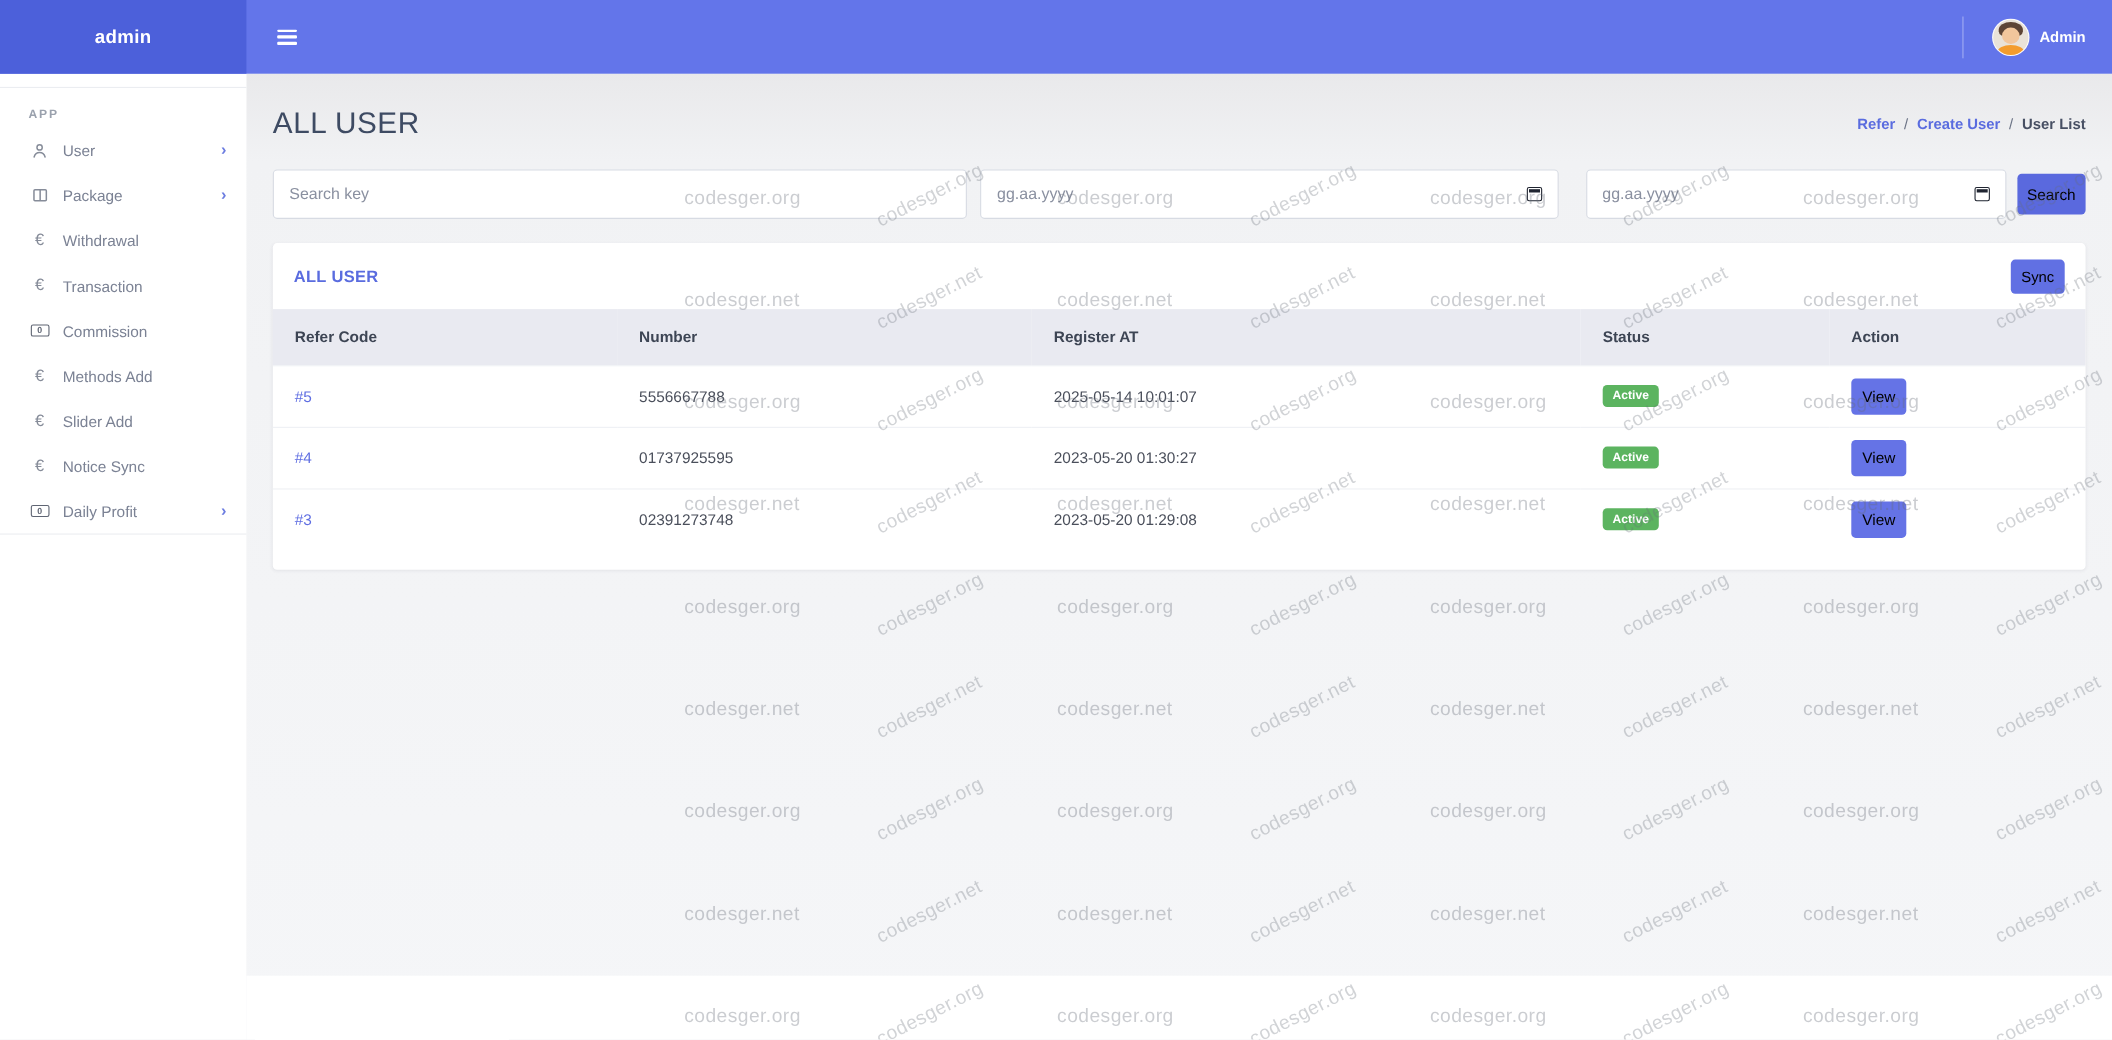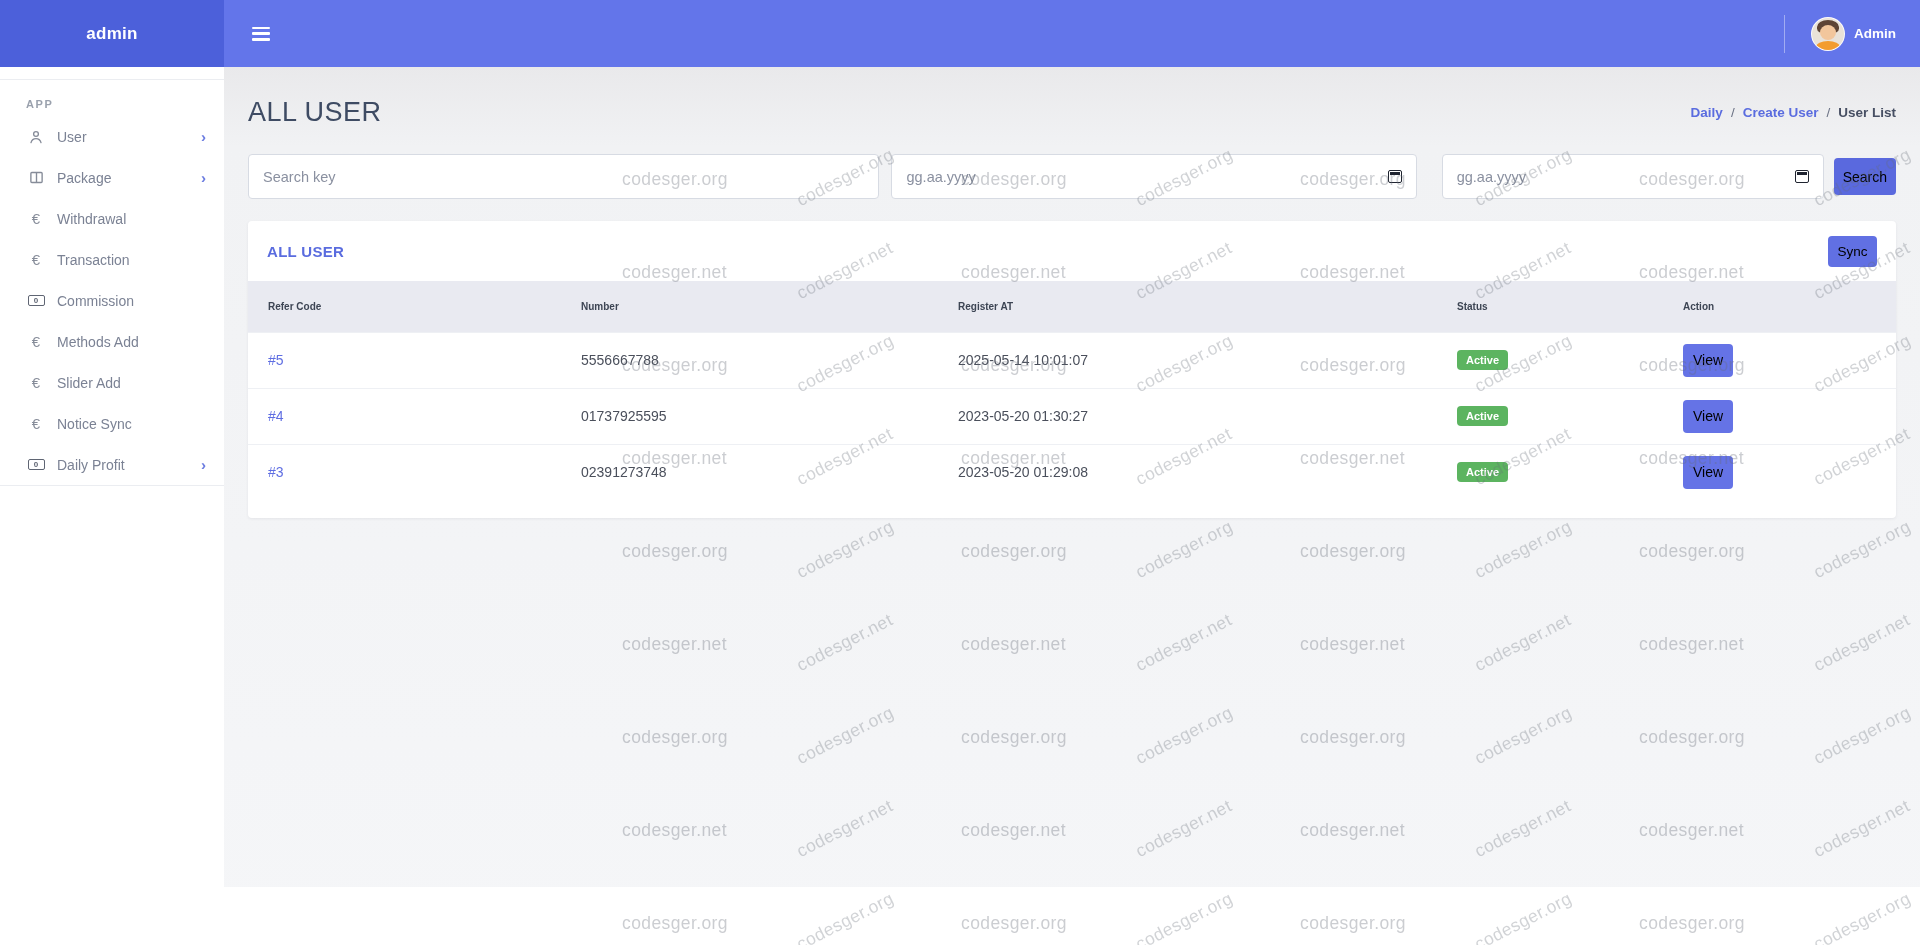--- a/index.html
+++ b/index.html
@@ -82,21 +82,21 @@
 
   .card { margin:22px 24px 0 24px; background:#fff; border-radius:4px;
     box-shadow:0 1px 3px rgba(50,55,80,.08); }
   .card-head { height:60px; display:flex; align-items:center;
     justify-content:space-between; padding:0 19px; }
   .card-title { color:#5a6cdf; font-weight:bold; font-size:15px; letter-spacing:.3px; }
   .sync-btn { width:49px; height:31px; background:#6170e3; font-size:13.5px; }
 
   table.users { width:100%; border-collapse:collapse; }
   table.users thead th { background:#e9eaf1; height:51px; text-align:left;
-    font-size:10px; color:#3d4554; font-weight:bold; padding-left:20px; }
+    font-size:14px; color:#3d4554; font-weight:bold; padding-left:20px; }
   table.users tbody td { height:56px; border-top:1px solid #eef0f4;
     font-size:14px; color:#4a4f5b; padding-left:20px; }
   td.code a { color:#5f6ee2; text-decoration:none; cursor:pointer; }
   .badge { display:inline-block; background:#5cb460; color:#fff; font-size:11px;
     font-weight:bold; padding:4px 9px; border-radius:4px; }
   .view-btn { width:50px; height:33px; background:#6573e6; }
   .card-bottom-pad { height:18px; }
 
   .footer { position:absolute; bottom:0; left:0; width:100%; height:58px; background:#fff; }
 
@@ -189,21 +189,21 @@
       </div>
       <div class="s-divider"></div>
     </div>
 </div>
 
 <div class="main">
 
   <div class="page-head">
     <div class="page-title">ALL USER</div>
     <div class="breadcrumb" id="breadcrumb">
-        <a>Daily</a>
+        <a>Refer</a>
         <span class="sep">/</span>
         <a>Create User</a>
         <span class="sep">/</span>
         <span class="current">User List</span>
       </div>
   </div>
 
   <div class="filters">
     <div class="inp search-box">
       <input type="text" placeholder="Search key" style="">

